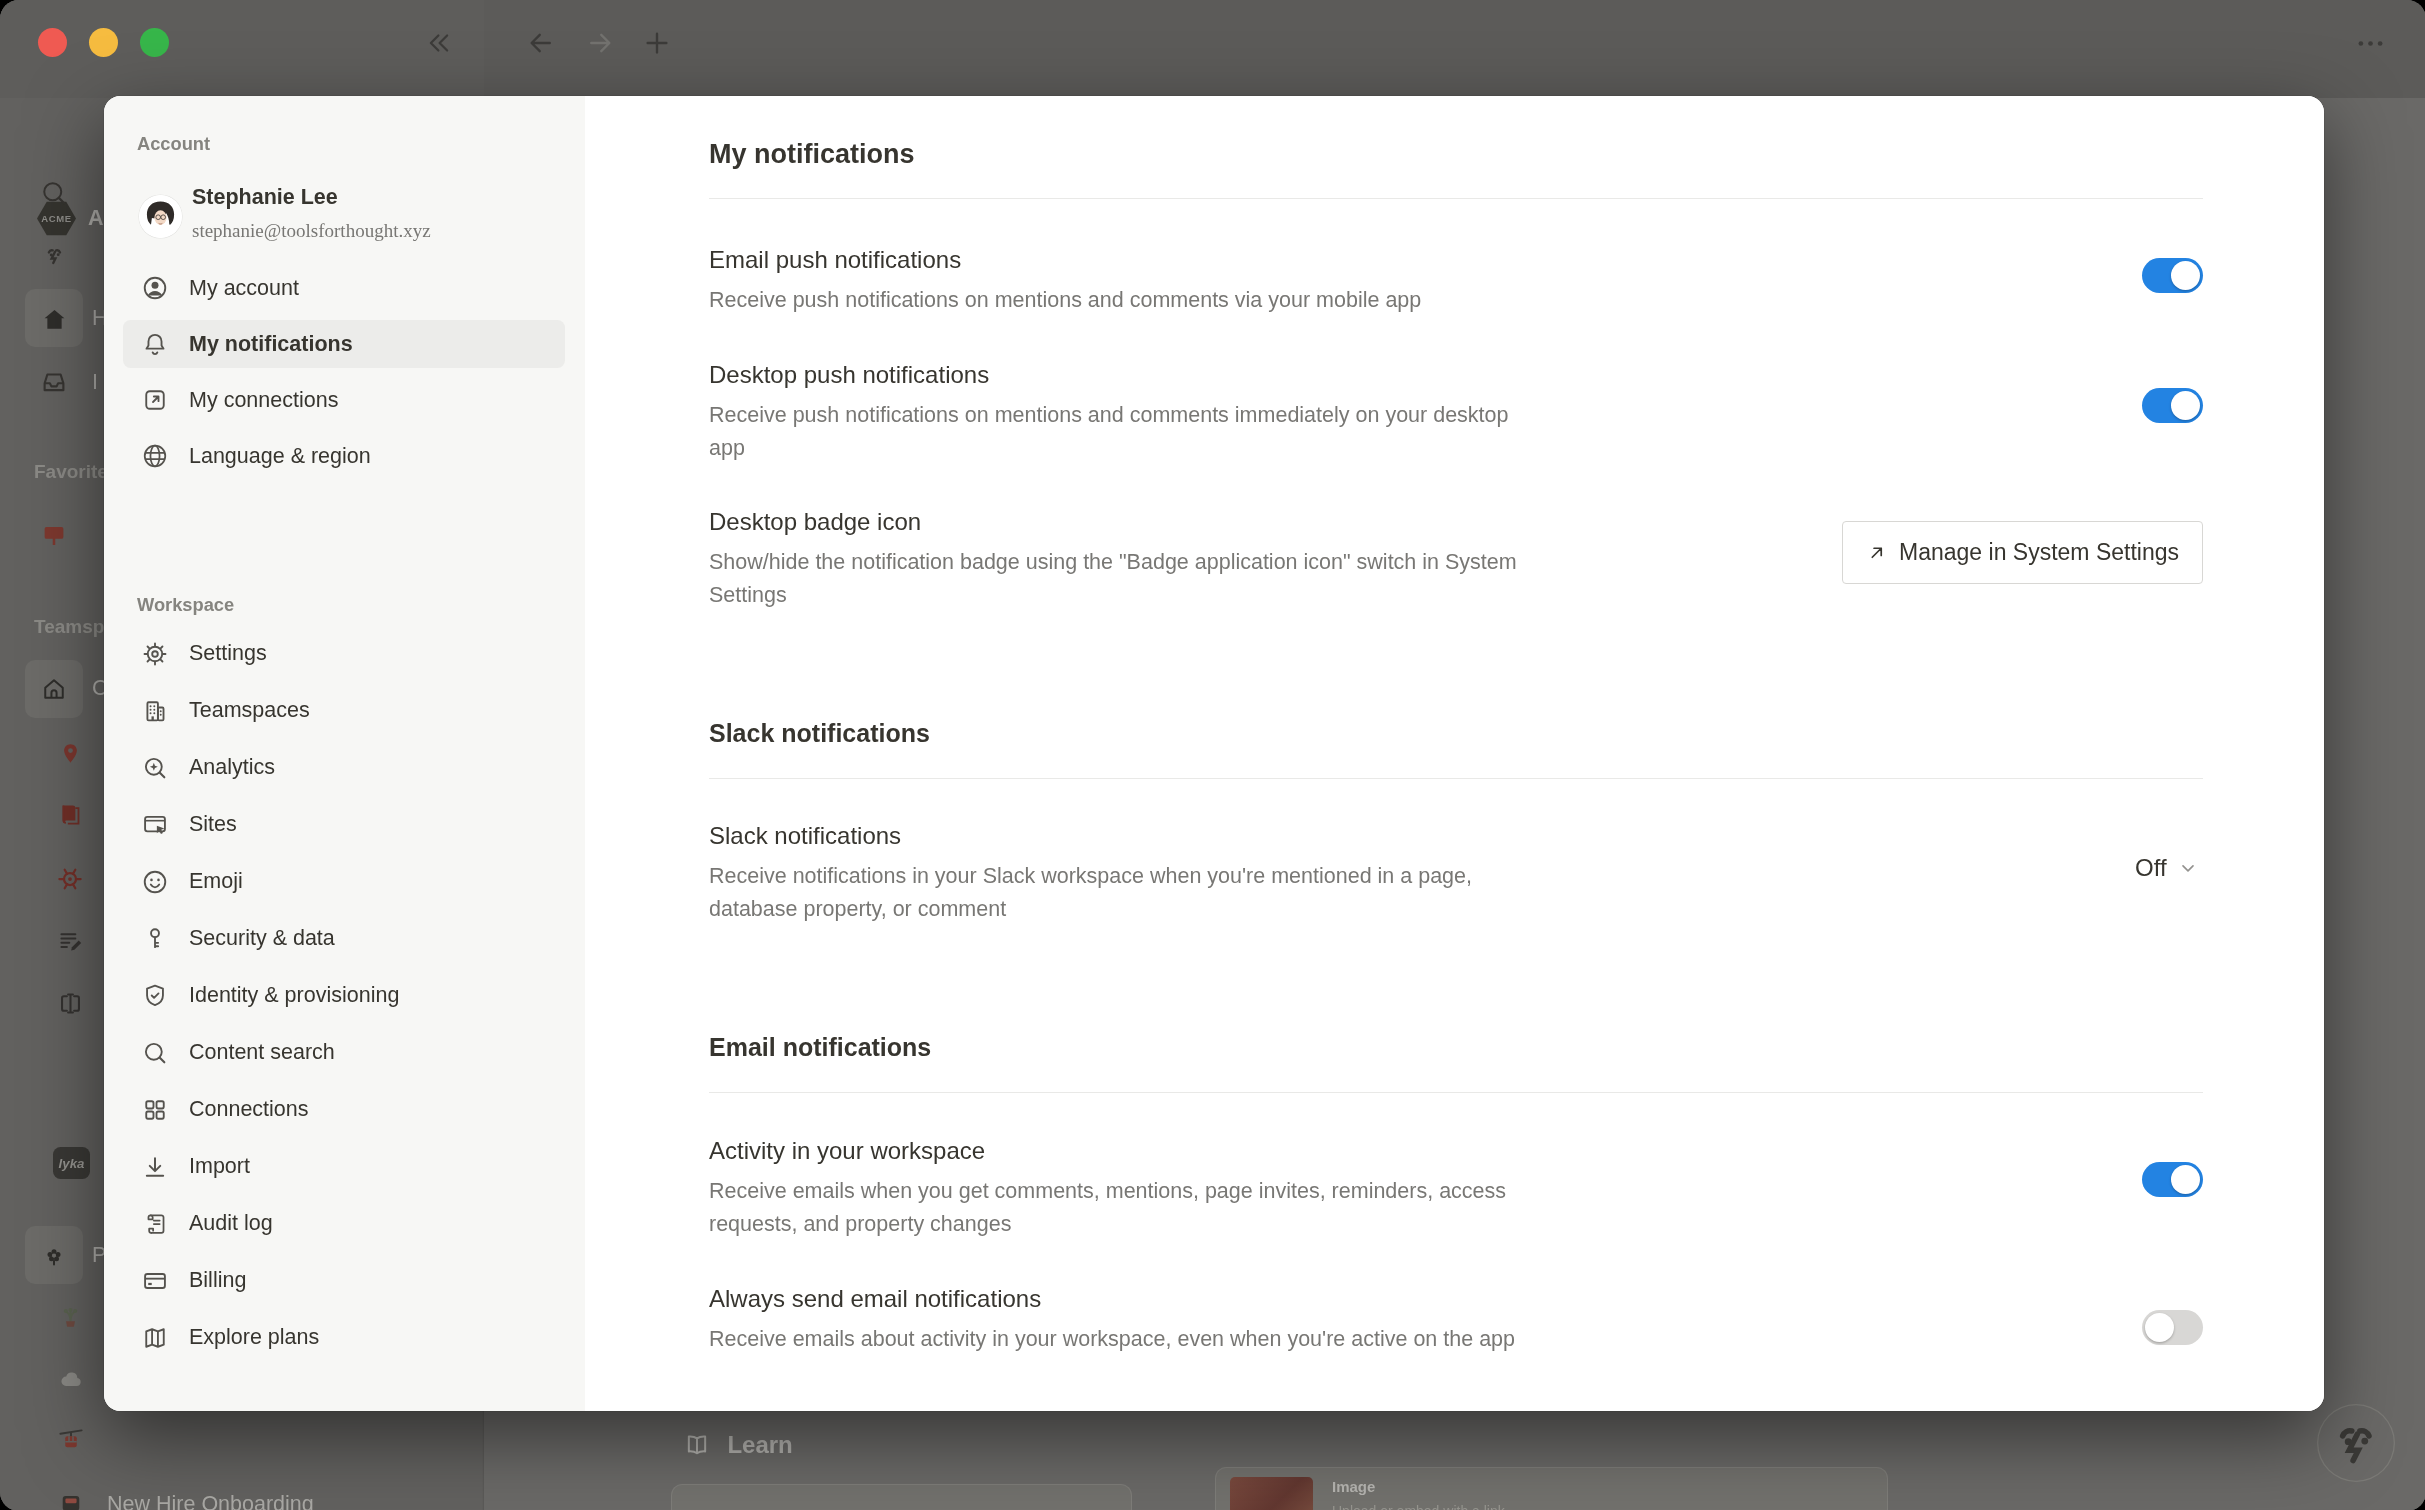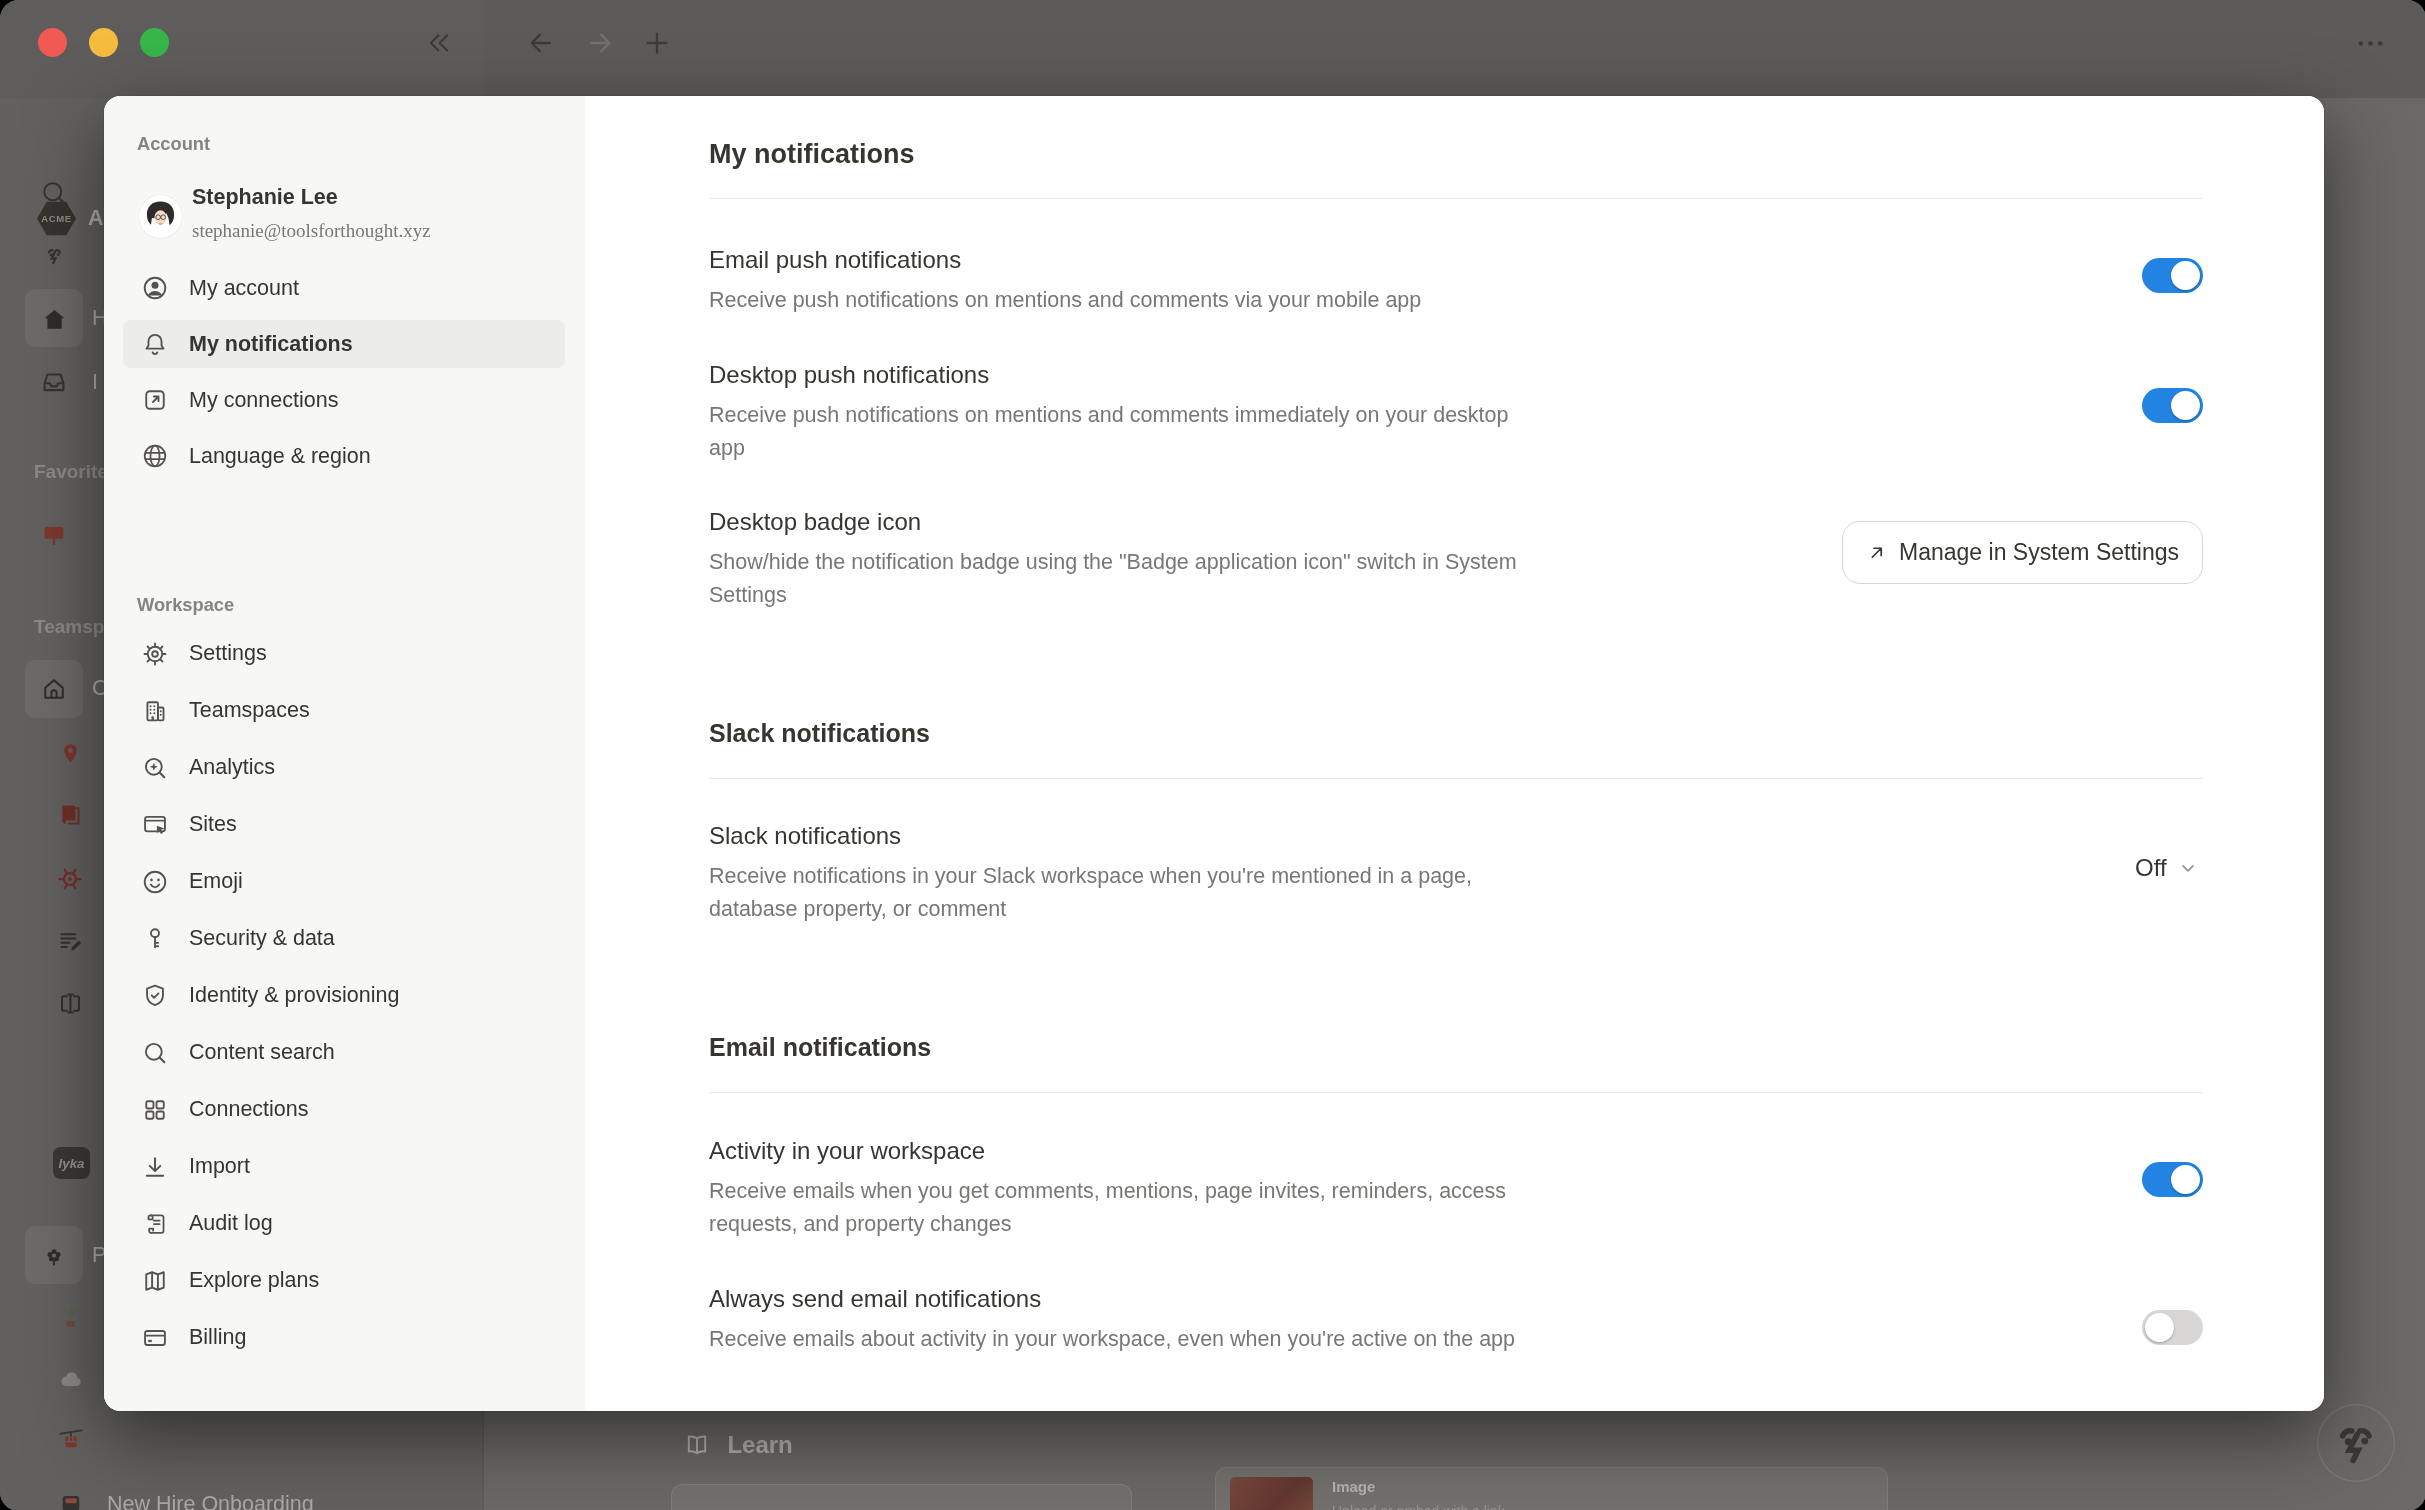--- a/index.html
+++ b/index.html
@@ -52,21 +52,21 @@
   .rlabel{font-size:24px;font-weight:500;color:#37352f;line-height:33px;}
   .rdesc{margin-top:7.6px;font-size:21.5px;color:#787774;line-height:33px;}
   .dw{max-width:821px}.dw2{max-width:872px}.dw3{max-width:834px}
   .toggle{position:absolute;right:0;width:61px;height:35px;border-radius:17.7px;cursor:pointer;}
   .toggle::after{content:"";position:absolute;top:3.2px;width:29px;height:29px;border-radius:50%;background:#fff;box-shadow:0 1.3px 2.5px rgba(0,0,0,.25);}
   .toggle.on{background:var(--accent_blue,#2383e2);}
   .toggle.on::after{right:3.2px;}
   .toggle.off{background:var(--toggle_off,#d8d7d5);}
   .toggle.off::after{left:3.2px;}
   .btn{position:absolute;right:0;top:16.4px;height:61px;display:flex;align-items:center;gap:11.4px;padding:0 23px;
-    background:#fff;border:1.3px solid #d8d7d4;border-radius:18px;font-size:23px;font-weight:500;color:#37352f;cursor:pointer;white-space:nowrap;}
+    background:#fff;border:1.3px solid #d8d7d4;border-radius:4px;font-size:23px;font-weight:500;color:#37352f;cursor:pointer;white-space:nowrap;}
   .btn svg{width:21.5px;height:21.5px;color:#37352f;}
   .select{position:absolute;right:5px;top:35px;display:flex;align-items:center;gap:11.4px;cursor:pointer;}
   .select .sval{font-size:24px;color:#37352f;}
   .select svg{width:20px;height:20px;color:#93928f;}
   .learnrow{position:absolute;left:683px;top:1431px;display:flex;align-items:center;gap:16.4px;color:#b2b1ad;}
   .learnrow svg{width:28px;height:28px;}
   .learnrow span{font-size:24px;font-weight:700;}
   .helpcircle{position:absolute;left:2317px;top:1404px;width:78px;height:78px;border-radius:50%;
     box-shadow:inset 0 0 0 1.3px #7b7a76;color:#3a3936;}
 </style>
@@ -529,29 +529,29 @@
           <span>Import</span>
         </div>
         <div class="srow">
           <svg class="sic" viewBox="0 0 24 24">
               <use href="#i-scroll"></use>
             </svg>
           <span>Audit log</span>
         </div>
         <div class="srow">
           <svg class="sic" viewBox="0 0 24 24">
+              <use href="#i-card"></use>
+            </svg>
+          <span>Billing</span>
+        </div>
+        <div class="srow">
+          <svg class="sic" viewBox="0 0 24 24">
               <use href="#i-map"></use>
             </svg>
           <span>Explore plans</span>
-        </div>
-        <div class="srow">
-          <svg class="sic" viewBox="0 0 24 24">
-              <use href="#i-card"></use>
-            </svg>
-          <span>Billing</span>
         </div>
       </div>
     </aside>
 
     <main class="mct">
       <div class="mtitle">My notifications</div>
       <div class="divider" style="top:102px"></div>
 
       <div class="crow" style="top:147px">
         <div class="rlabel">Email push notifications</div>

